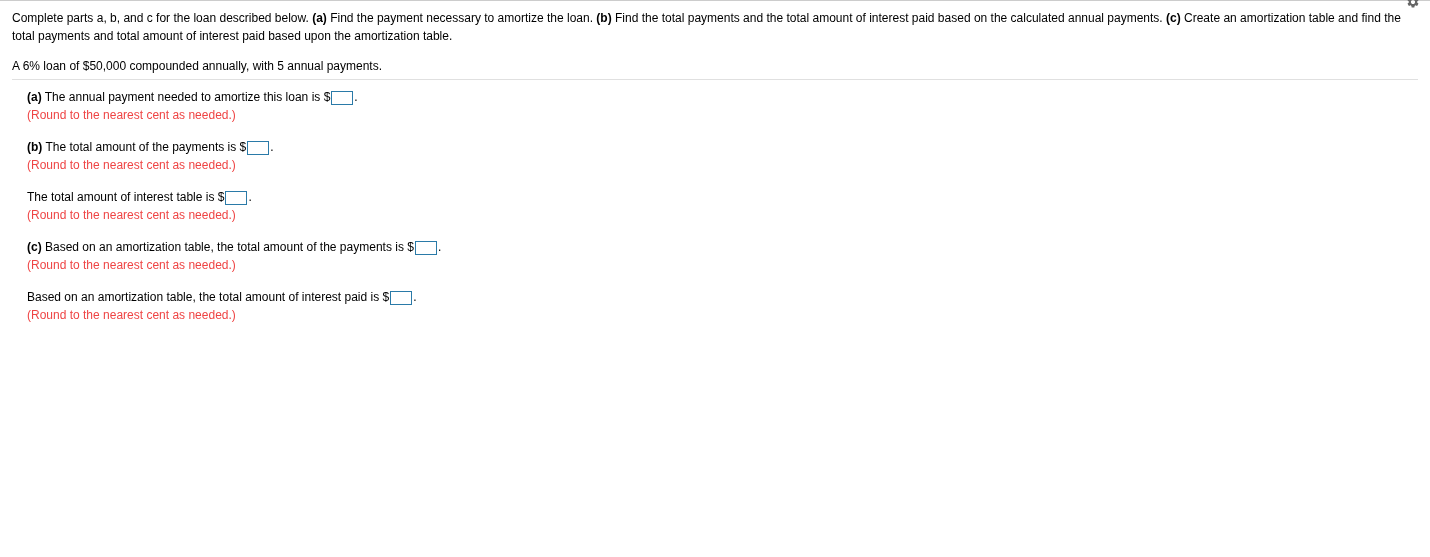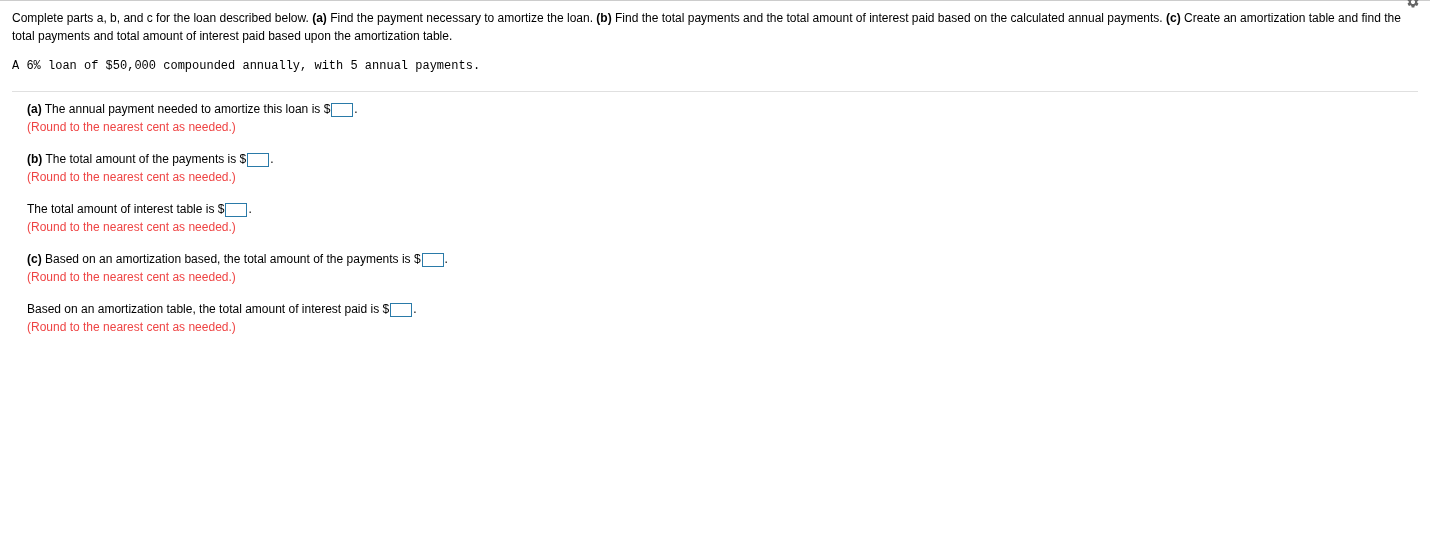--- a/index.html
+++ b/index.html
@@ -22,22 +22,21 @@
       top: -6px;
     }
     .content {
       padding: 0 12px;
     }
     .intro {
       line-height: 1.5;
       margin-bottom: 14px;
     }
     .loan-desc {
-      margin-bottom: 18px;
-      font-family: Liberation Mono, monospace;
+      margin-bottom: 6px;
     }
     .divider {
       border-top: 1px solid #e0e0e0;
       margin-bottom: 8px;
     }
     .section {
       margin-bottom: 14px;
       line-height: 1.5;
       margin-left: 15px;
     }
@@ -86,21 +85,21 @@
     <span class="bold">(b)</span><span> The total amount of the payments is $</span><input type="text" class="answer-input" style=""><span>.</span><br>
     <span class="hint">(Round to the nearest cent as needed.)</span>
   </div>
 
   <div class="section">
     <span>The total amount of interest table is $</span><input type="text" class="answer-input" style=""><span>.</span><br>
     <span class="hint">(Round to the nearest cent as needed.)</span>
   </div>
 
   <div class="section">
-    <span class="bold">(c)</span><span> Based on an amortization based, the total amount of the payments is $</span><input type="text" class="answer-input" style=""><span>.</span><br>
+    <span class="bold">(c)</span><span> Based on an amortization table, the total amount of the payments is $</span><input type="text" class="answer-input" style=""><span>.</span><br>
     <span class="hint">(Round to the nearest cent as needed.)</span>
   </div>
 
   <div class="section">
     <span>Based on an amortization table, the total amount of interest paid is $</span><input type="text" class="answer-input" style=""><span>.</span><br>
     <span class="hint">(Round to the nearest cent as needed.)</span>
   </div>
 </div>
 
 </body></html>

